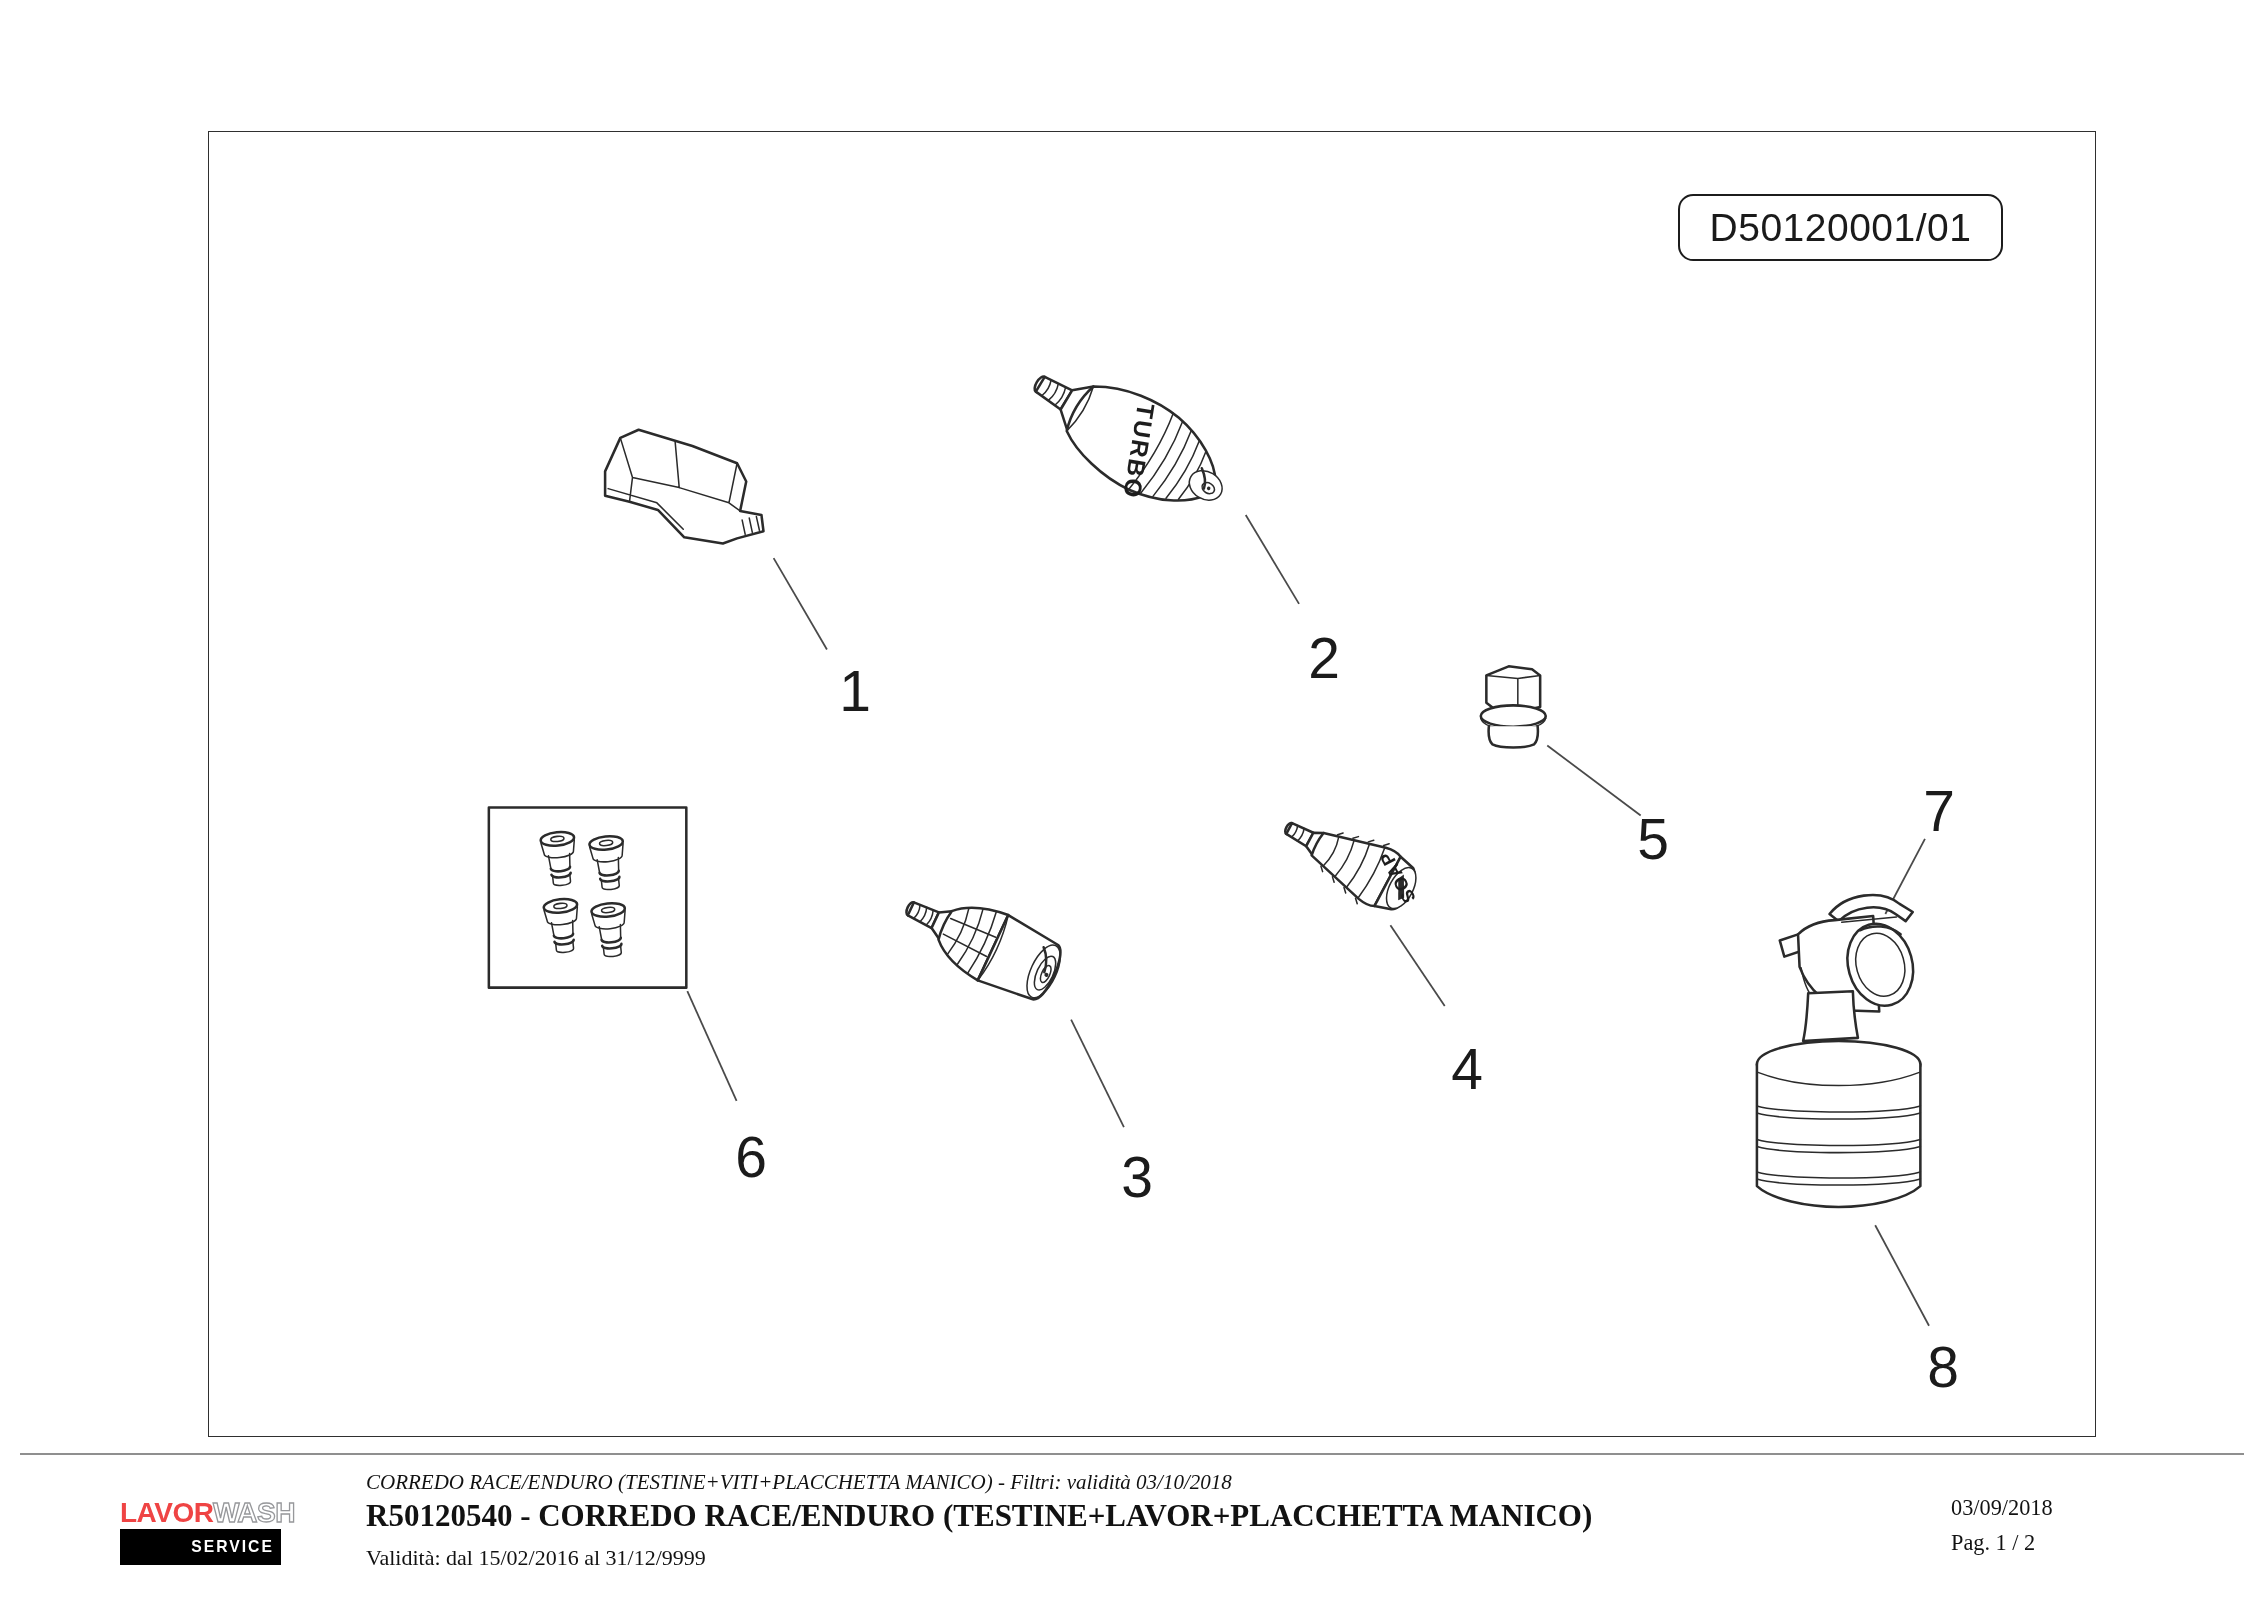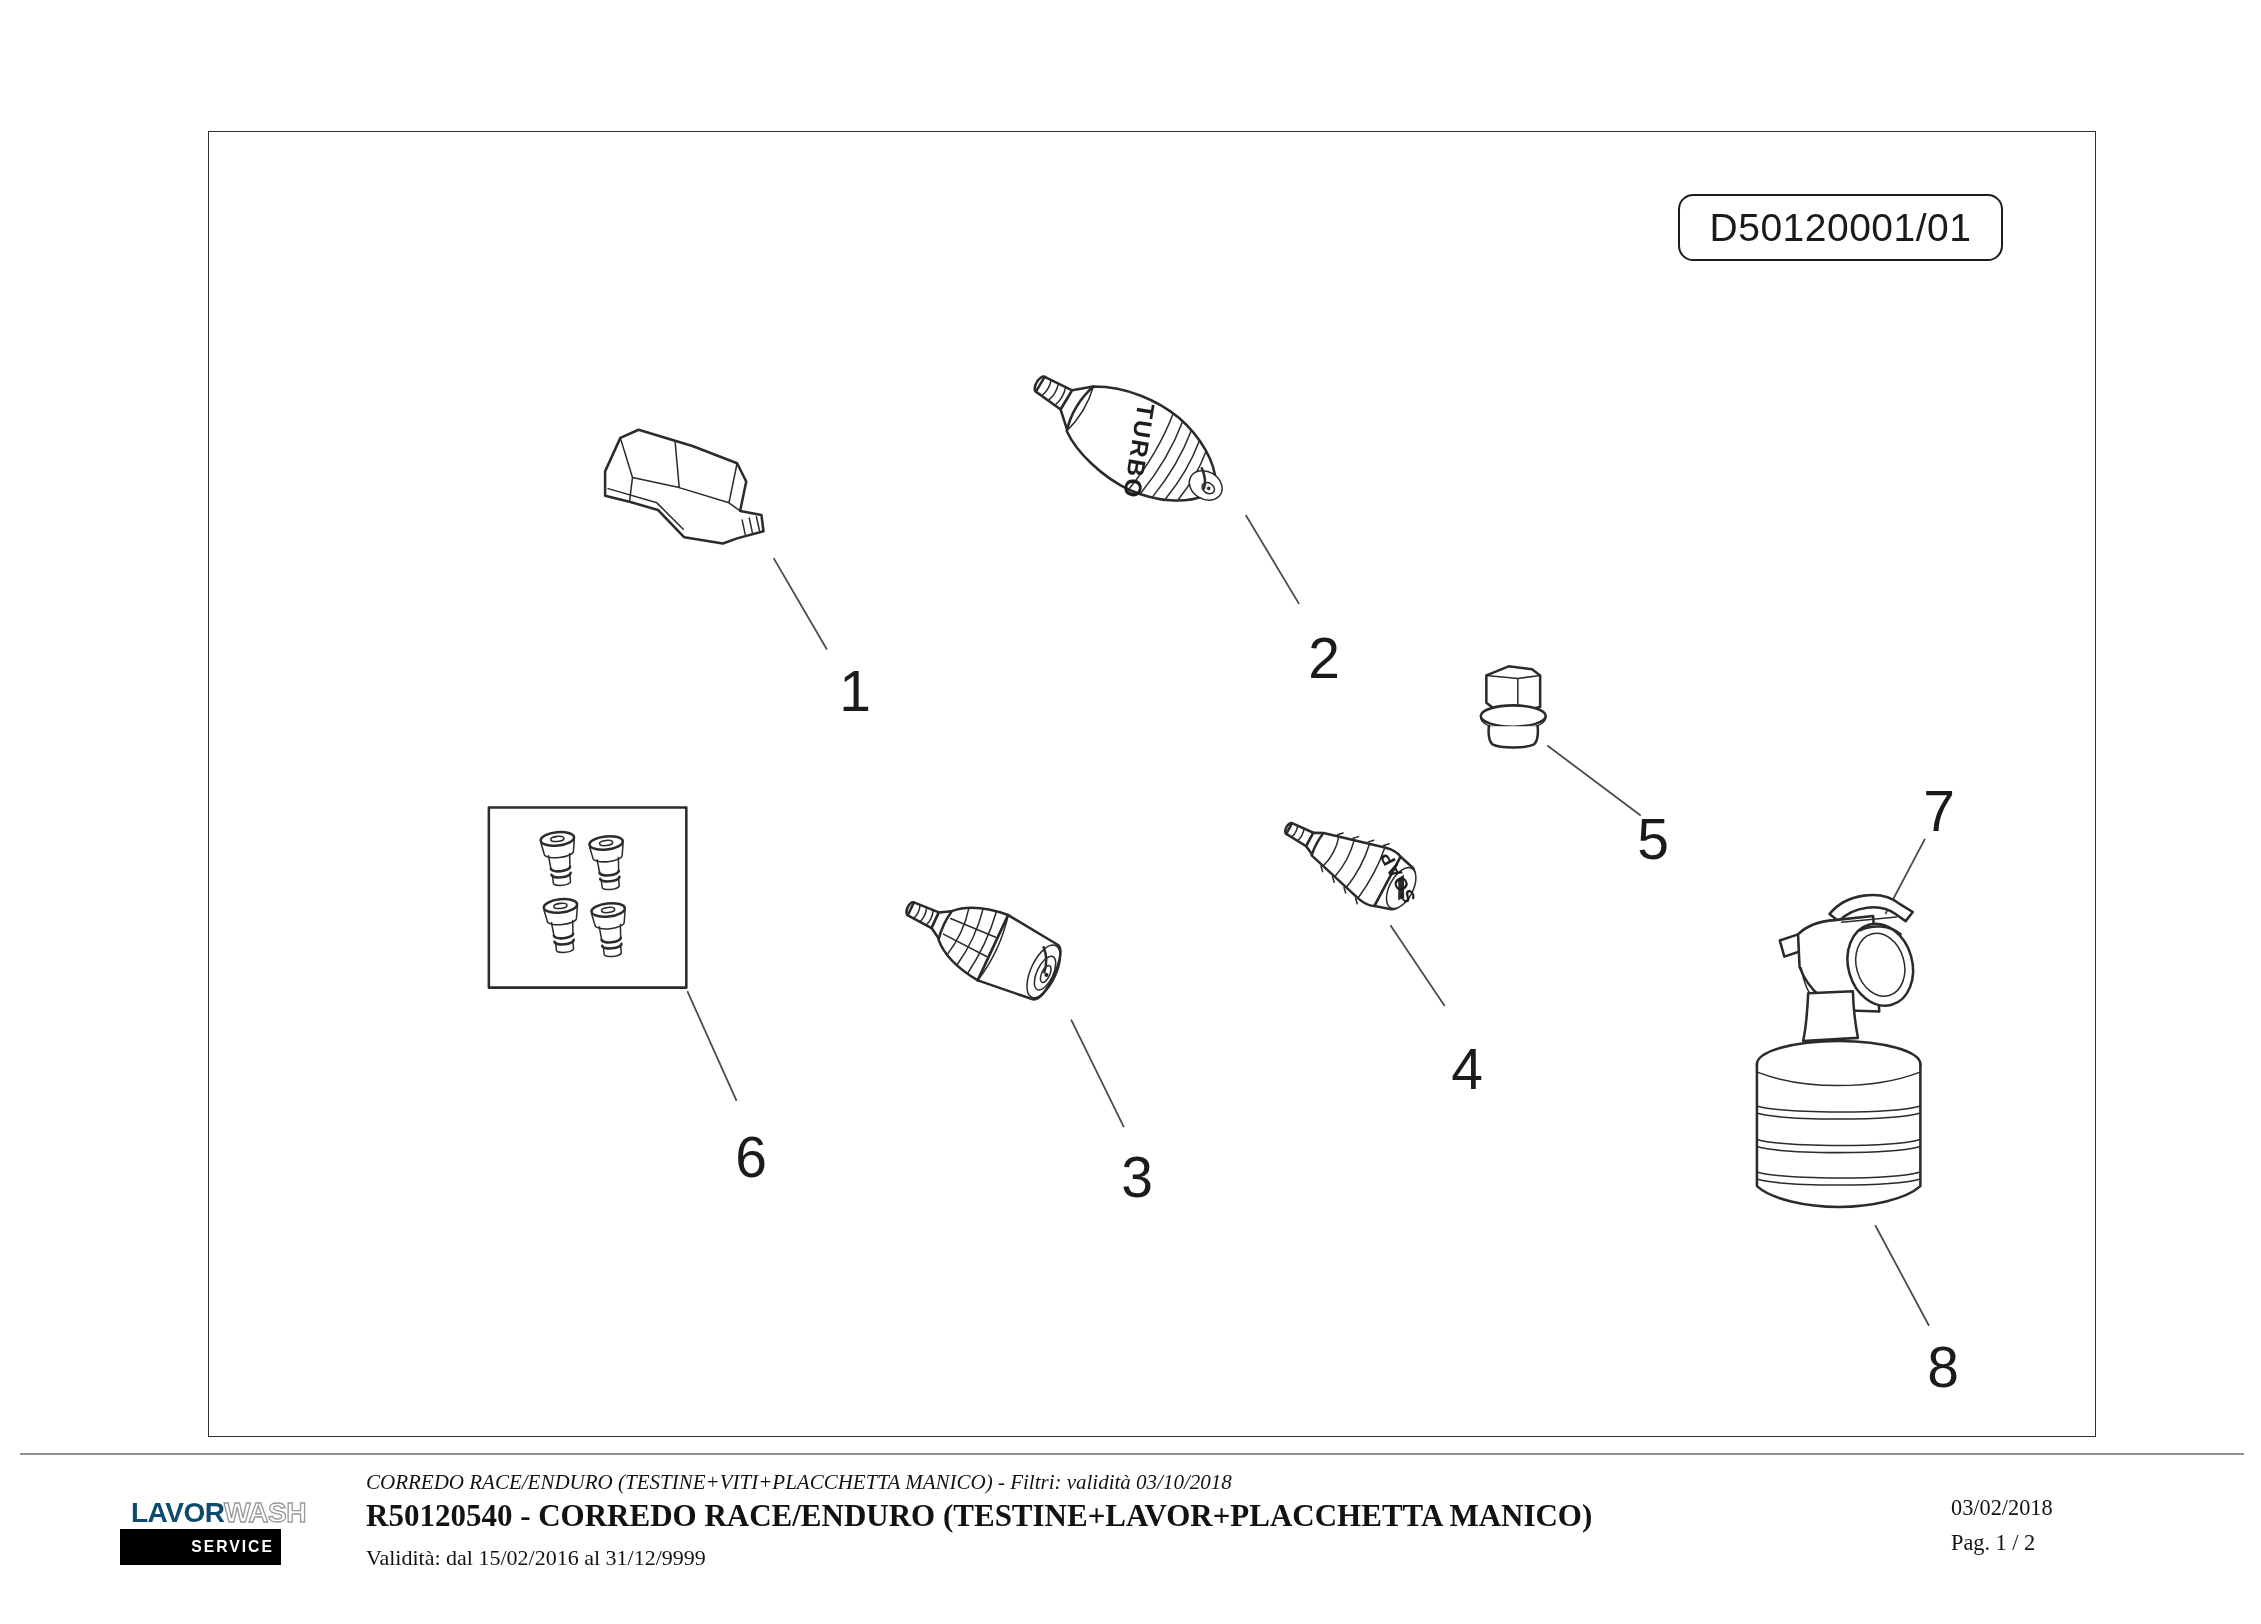--- a/index.html
+++ b/index.html
@@ -34,21 +34,21 @@
   
   .pnum{
     position:absolute;transform:translate(-50%,-50%);
     font-size:57px;font-weight:400;color:#1b1b1b;line-height:1;
     font-family:"Liberation Sans",sans-serif;
   }
   
   .divider{position:absolute;left:20.3px;top:1453px;width:2224px;height:1.5px;background:#8f8f8f;}
   .logo{position:absolute;left:120px;top:1499px;width:161px;}
   .logo-row{font-size:28px;font-weight:bold;letter-spacing:-0.5px;white-space:nowrap;line-height:1;}
-  .logo-lavor{color:#0c4a6e;margin-left:11px;}
+  .logo-lavor{color:#ef4444;}
   .logo-wash{color:#ffffff;-webkit-text-stroke:1.3px #97989b;text-shadow:0 0 0.5px #97989b;}
   .logo-bar{
     margin-top:2px;width:161px;height:36px;background:#000000;
     display:flex;align-items:center;justify-content:flex-end;
     padding-right:7.1px;box-sizing:border-box;
   }
   .logo-service{color:#ffffff;font-weight:bold;font-size:15.7px;letter-spacing:2px;}
   .ft{position:absolute;left:366px;color:#121212;font-family:"Liberation Serif",serif;white-space:nowrap;}
   .ft-filter{top:1470px;font-style:italic;font-size:21px;}
   .ft-title{top:1498px;font-weight:bold;font-size:31px;}
@@ -198,17 +198,17 @@
     </div>
     <div class="logo-bar">
       <span class="logo-service">SERVICE</span>
     </div>
   </div>
 
   <div class="ft ft-filter">CORREDO RACE/ENDURO (TESTINE+VITI+PLACCHETTA MANICO) - Filtri: validità 03/10/2018</div>
   <div class="ft ft-title">R50120540 - CORREDO RACE/ENDURO (TESTINE+LAVOR+PLACCHETTA MANICO)</div>
   <div class="ft ft-valid">Validità: dal 15/02/2016 al 31/12/9999</div>
 
-  <div class="ft-right ft-date">03/02/2018</div>
+  <div class="ft-right ft-date">03/09/2018</div>
   <div class="ft-right ft-page">Pag. 1 / 2</div>
 
 </div>
 
 
 </body></html>

